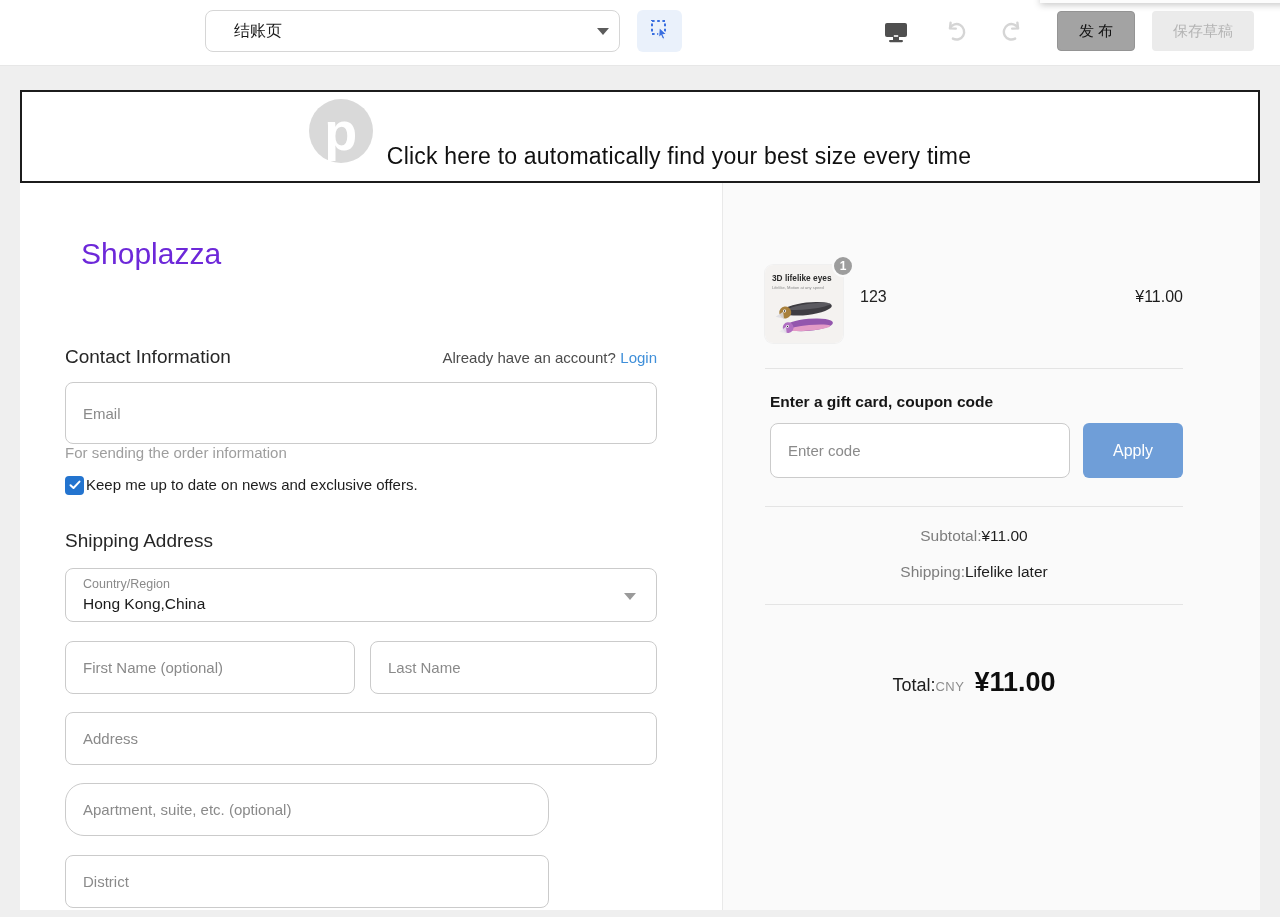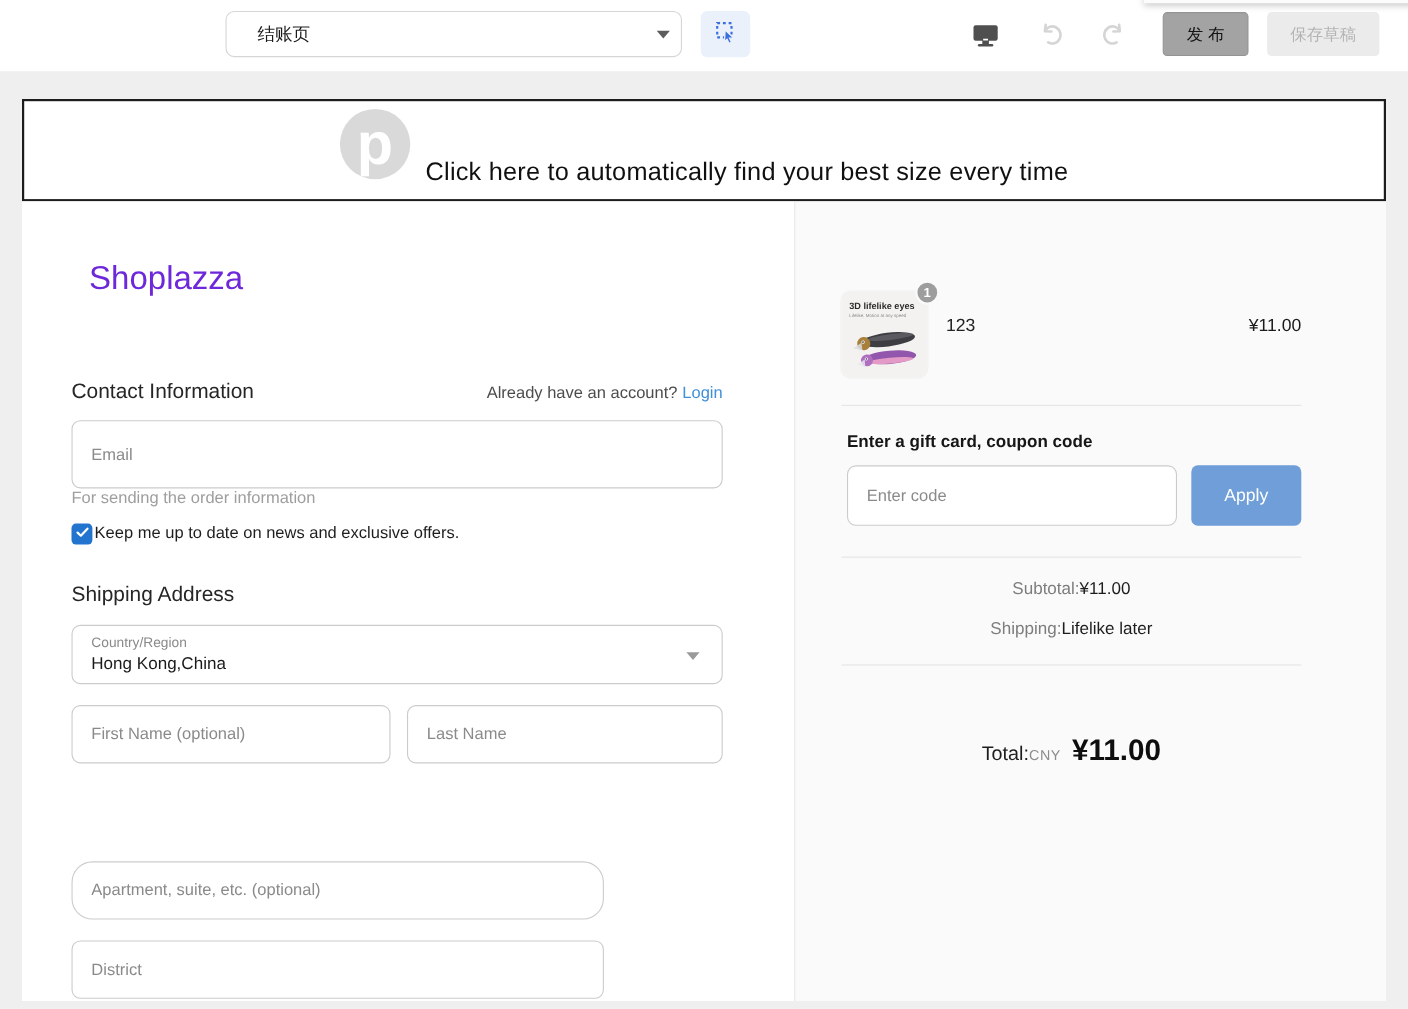--- a/index.html
+++ b/index.html
@@ -198,20 +198,21 @@
       <span class="section-heading ship-heading">Shipping Address</span>
 
       <div class="country-select">
         <span class="small-label">Country/Region</span>
         <span class="value">Hong Kong,China</span>
         <span class="caret"></span>
       </div>
 
       <input class="fld last-fld" placeholder="Last Name" style="">
       <input class="fld first-fld" placeholder="First Name (optional)" style="">
+      <input class="fld addr-fld" placeholder="Address" style="">
       <input class="fld apt-fld" placeholder="Apartment, suite, etc. (optional)" style="">
       <input class="fld dist-fld" placeholder="District" style="">
     </div>
 
     <div class="right-col">
 
       <div class="thumb">
         <svg width="78" height="78" viewBox="0 0 78 78">
           <rect x="0" y="0" width="78" height="78" rx="8" fill="#f4f2f0"></rect>
           <text x="7" y="16" font-size="8.3" font-weight="bold" fill="#2a2a2a" font-family="Liberation Sans, sans-serif">3D lifelike eyes</text>

